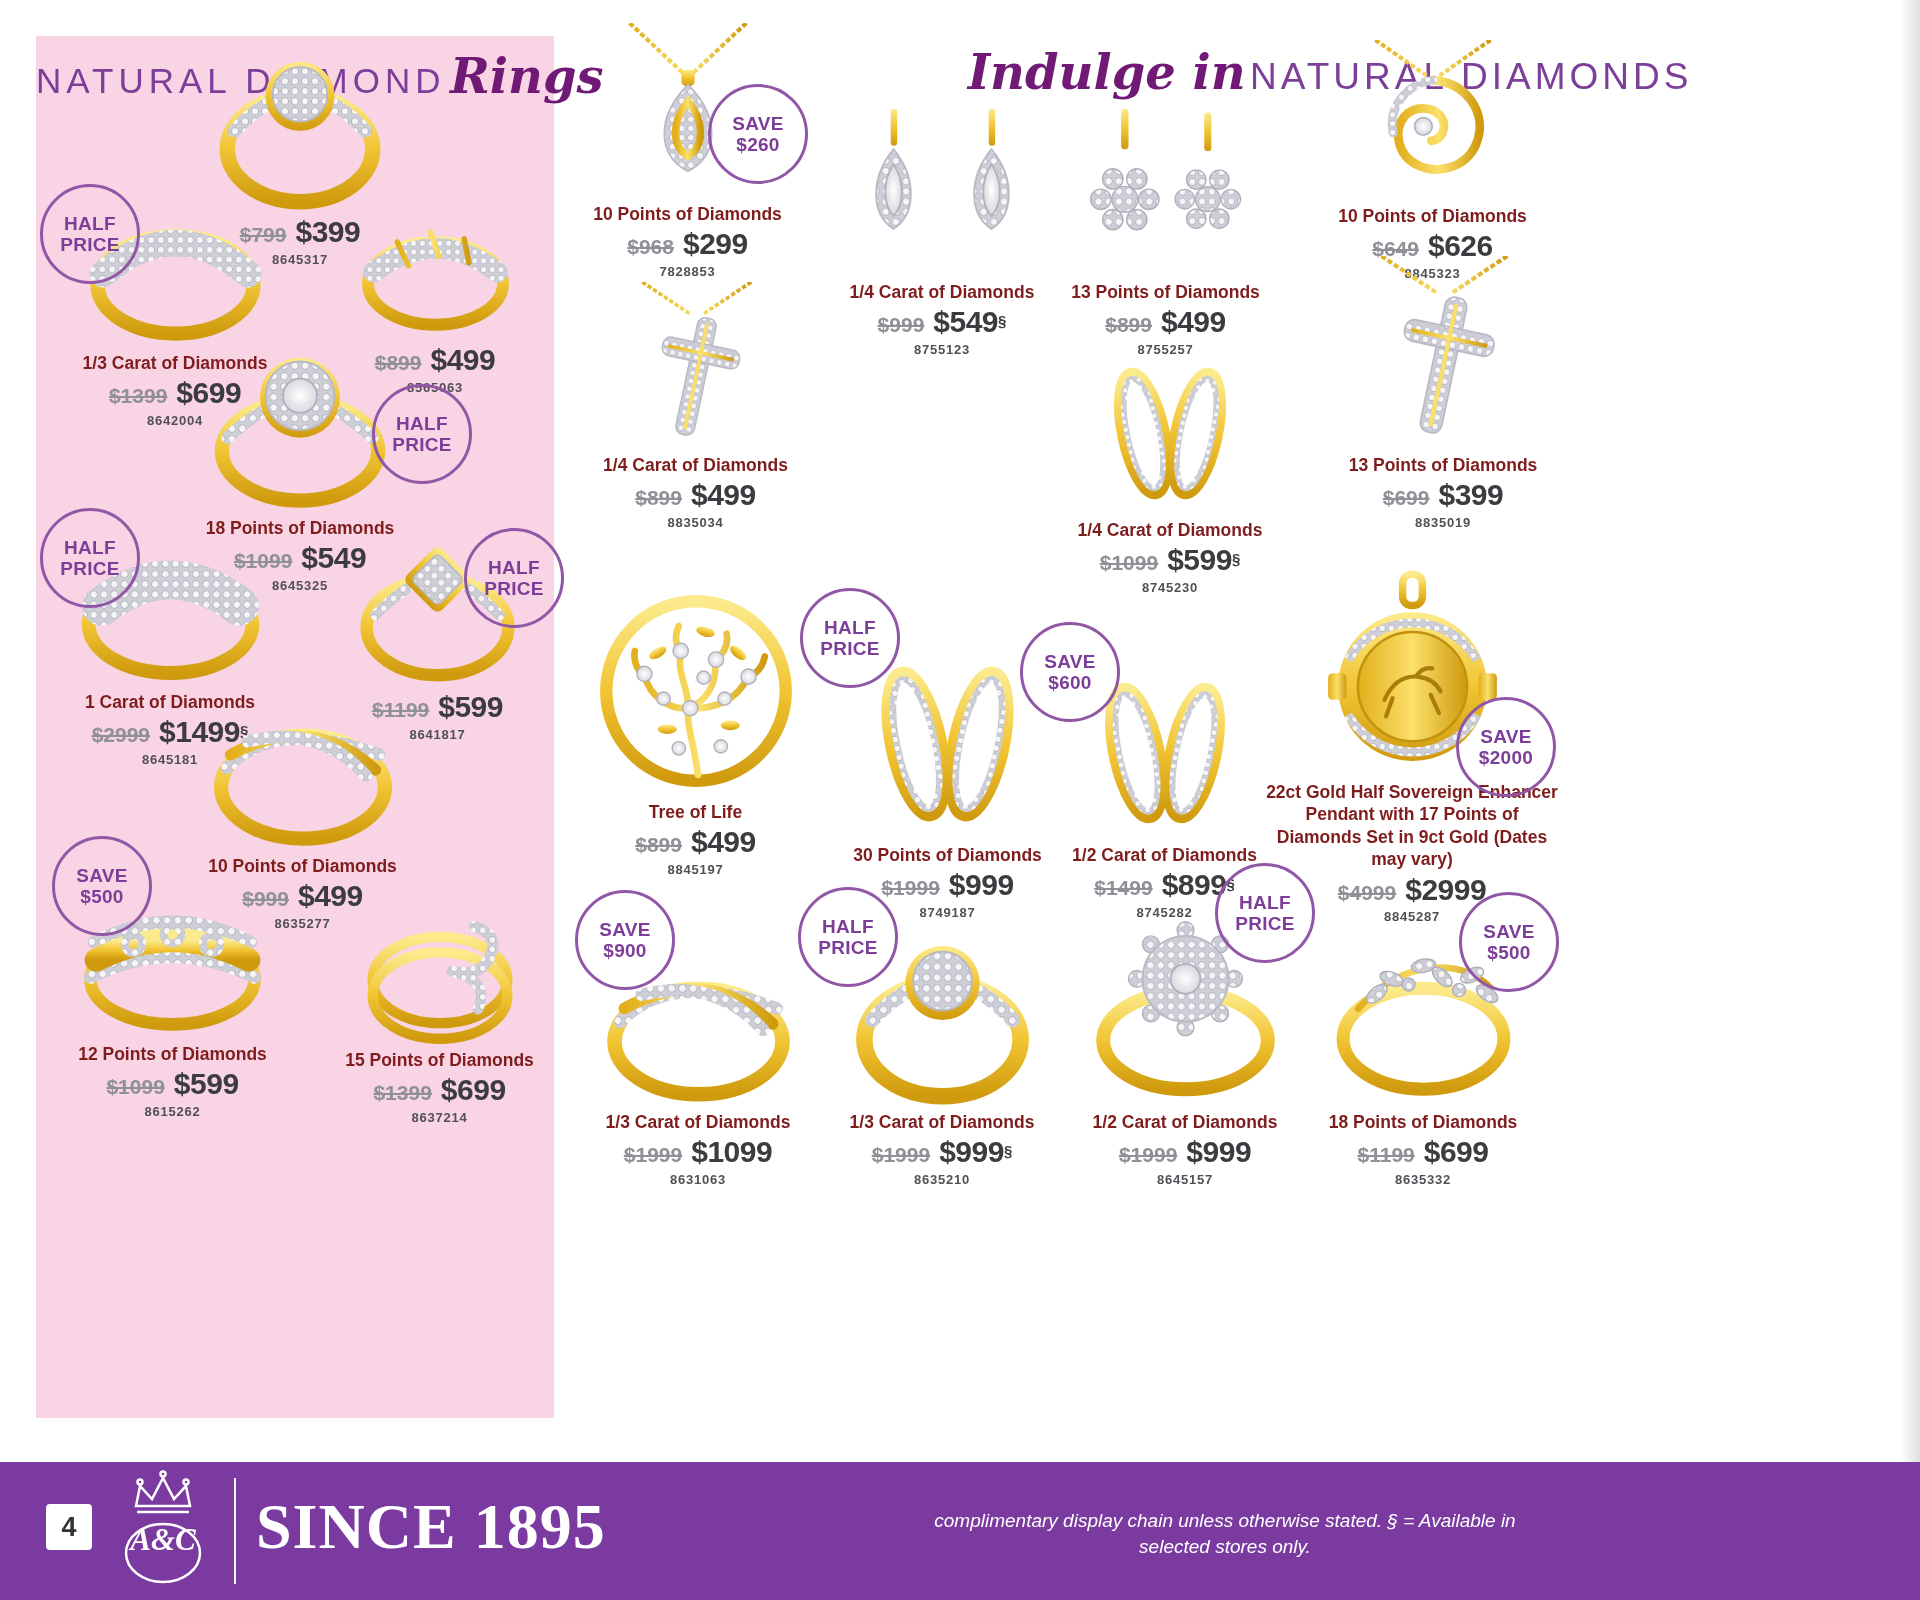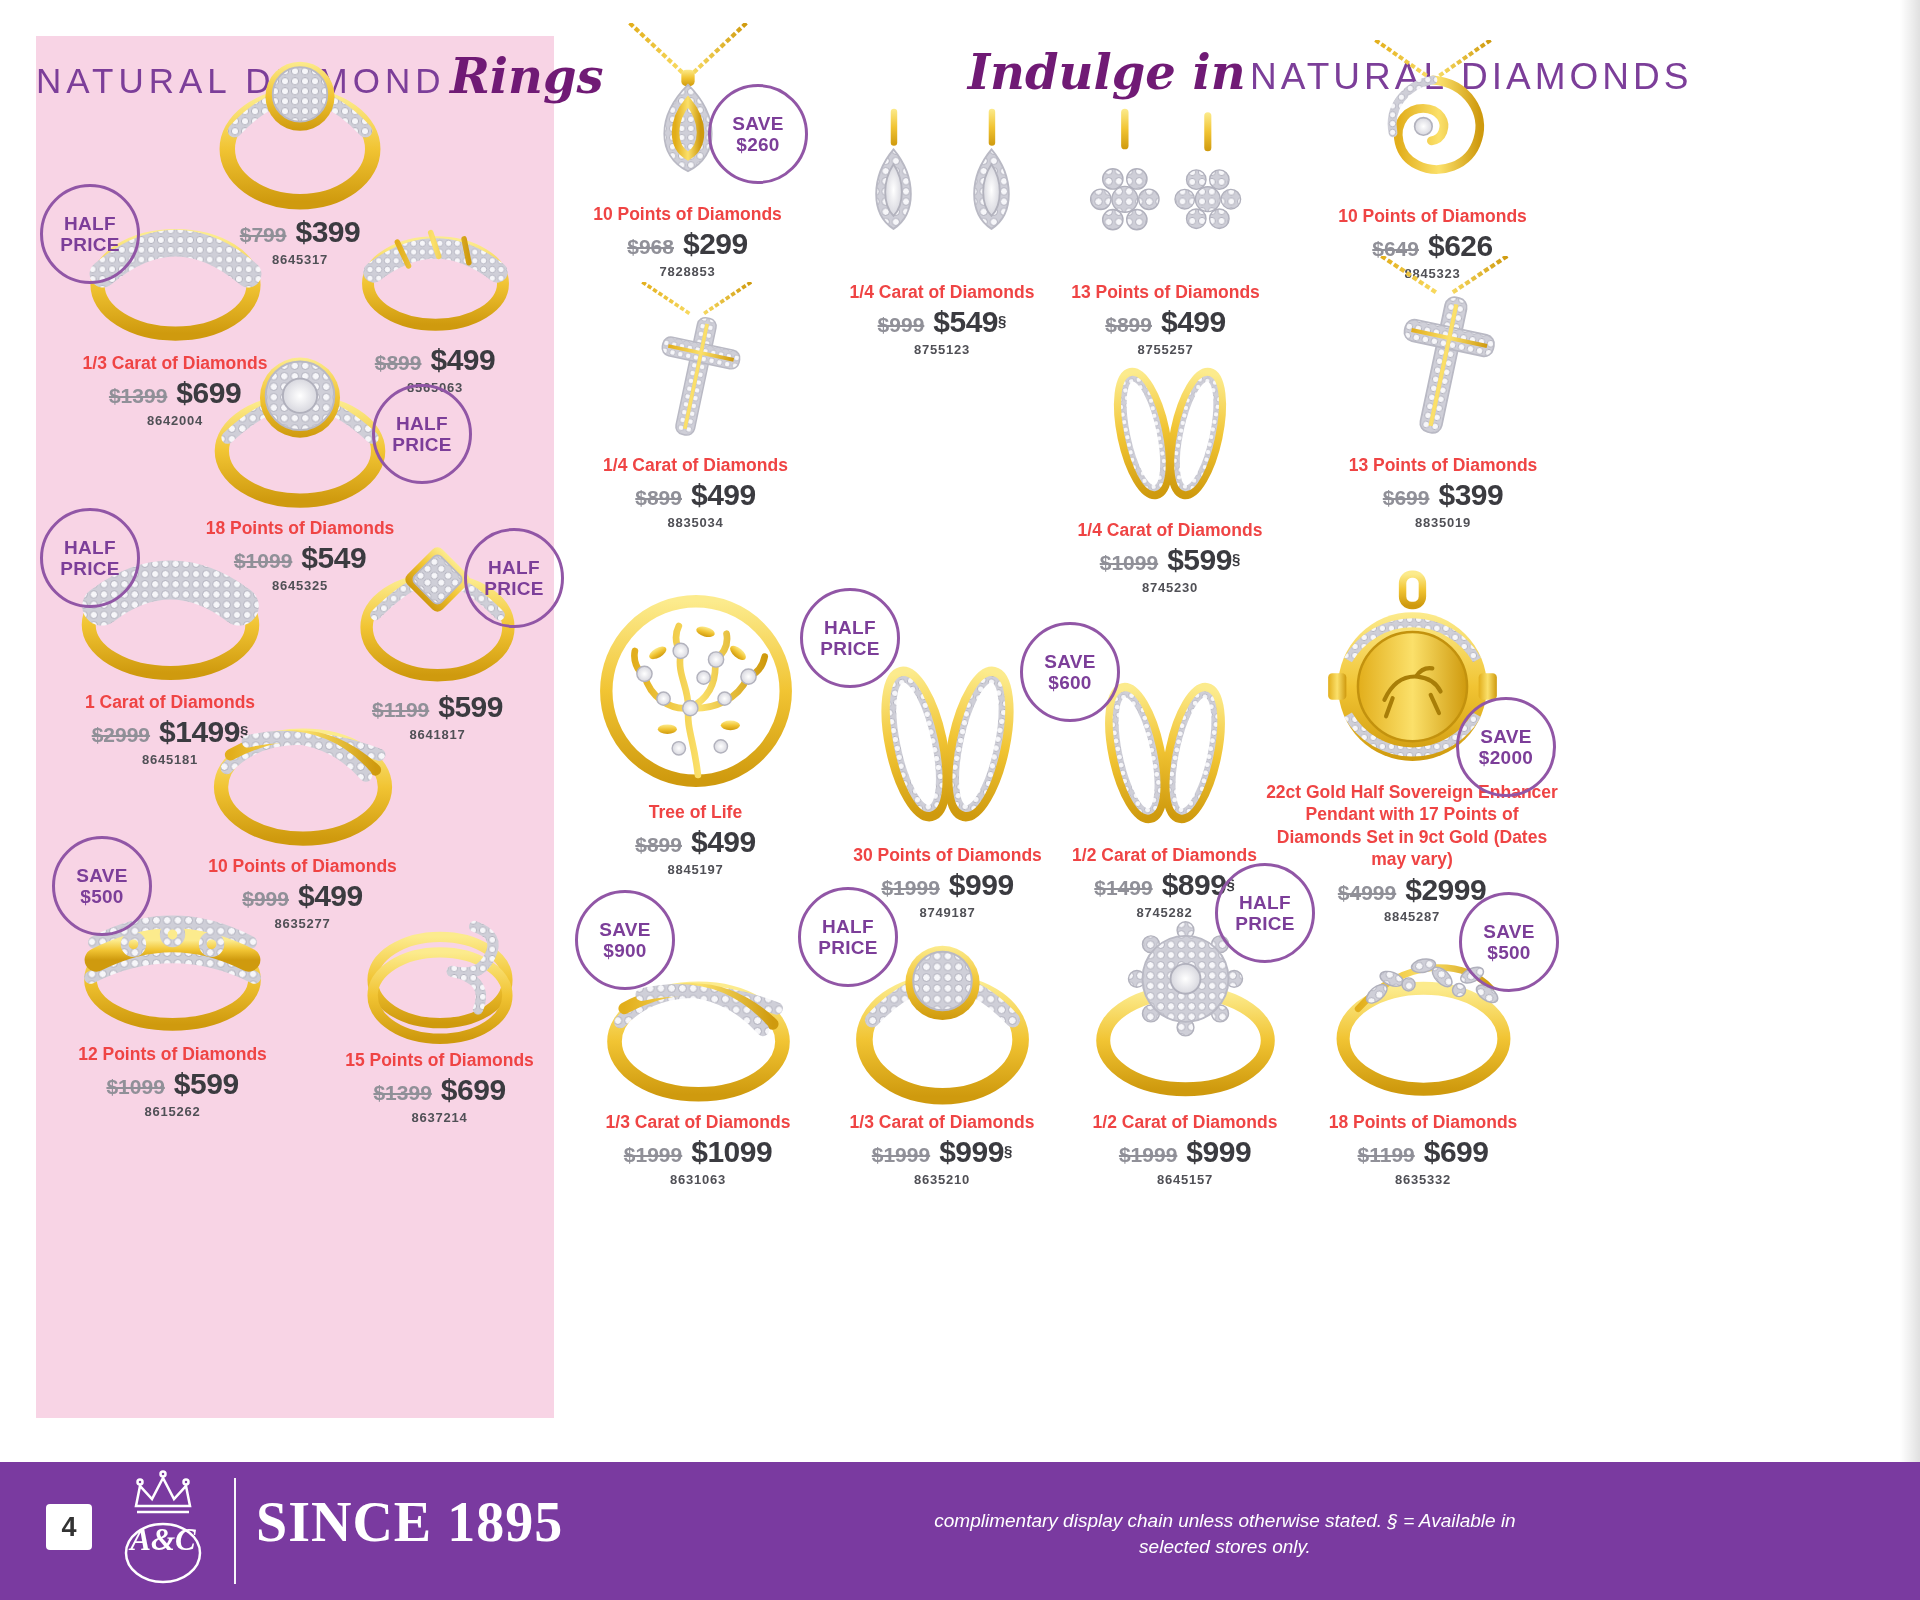--- a/index.html
+++ b/index.html
@@ -10,21 +10,21 @@
   .edge{position:absolute;right:0;top:0;width:20px;height:1462px;
         background:linear-gradient(to right,rgba(0,0,0,0),rgba(0,0,0,.12))}
   .ltitle{position:absolute;left:36px;top:48px;width:518px;text-align:center;white-space:nowrap}
   .rtitle{position:absolute;left:880px;top:44px;width:900px;text-align:center;white-space:nowrap}
   .caps{font-size:35px;letter-spacing:5px;color:#7c3e99;font-weight:500}
   .caps2{font-size:37px;letter-spacing:4px;color:#7c3e99;font-weight:500}
   .script{font-family:"DejaVu Serif",serif;font-style:italic;font-weight:700;
           font-size:48px;color:#701a75}
   .card{position:absolute;text-align:center}
   .art{display:block;margin:0 auto 5px}
-  .pname{font-size:17.5px;font-weight:700;color:#ef4444;line-height:1.28}
+  .pname{font-size:17.5px;font-weight:700;color:#7f1d1d;line-height:1.28}
   .prices{margin-top:3px;line-height:1.05}
   .was{font-size:21px;color:#909098;font-weight:700;text-decoration:line-through;
        text-decoration-thickness:2px;margin-right:9px}
   .now{font-size:30px;color:#3b3b40;font-weight:800;letter-spacing:-.5px}
   .sufx{font-size:15px;font-weight:800;color:#3b3b40;vertical-align:super}
   .sku{font-size:13px;color:#505056;font-weight:700;letter-spacing:.8px;margin-top:4px}
   .badge{position:absolute;width:94px;height:94px;border:3px solid #9156a6;border-radius:50%;
          display:flex;flex-direction:column;align-items:center;justify-content:center;
          color:#7c3e99;font-weight:700;font-size:19px;line-height:1.12;letter-spacing:.3px;
          background:transparent}
@@ -32,21 +32,21 @@
   .footer{position:absolute;left:0;top:1462px;width:1920px;height:138px;background:#7a3aa0}
   .pagebox{position:absolute;left:46px;top:1504px;width:46px;height:46px;background:#ffffff;
            border-radius:4px;display:flex;align-items:center;justify-content:center;
            font-size:27px;font-weight:700;color:#333}
   .logo{position:absolute;left:104px;top:1470px;width:118px;height:122px}
   .logo-mono{position:absolute;left:0;top:52px;width:118px;text-align:center;
              font-family:"Liberation Serif",serif;font-style:italic;font-weight:700;
              font-size:31px;color:#fff}
   .divider{position:absolute;left:234px;top:1478px;width:2px;height:106px;background:#fff;opacity:.95}
   .since{position:absolute;left:256px;top:1490px;font-family:"Liberation Serif",serif;
-         font-weight:700;font-size:56px;color:#fff;letter-spacing:1px}
+         font-weight:700;font-size:64px;color:#fff;letter-spacing:1px}
   .fineprint{position:absolute;left:905px;top:1508px;width:640px;text-align:center;
              color:#fff;font-style:italic;font-weight:500;font-size:19px;line-height:1.35}
 </style>
 </head>
 <body>
 
 <svg width="0" height="0" style="position:absolute" aria-hidden="true">
 <defs>
 <linearGradient id="gg" x1="0" y1="0" x2="0" y2="1">
 <stop offset="0" stop-color="#fceb8d"></stop>

